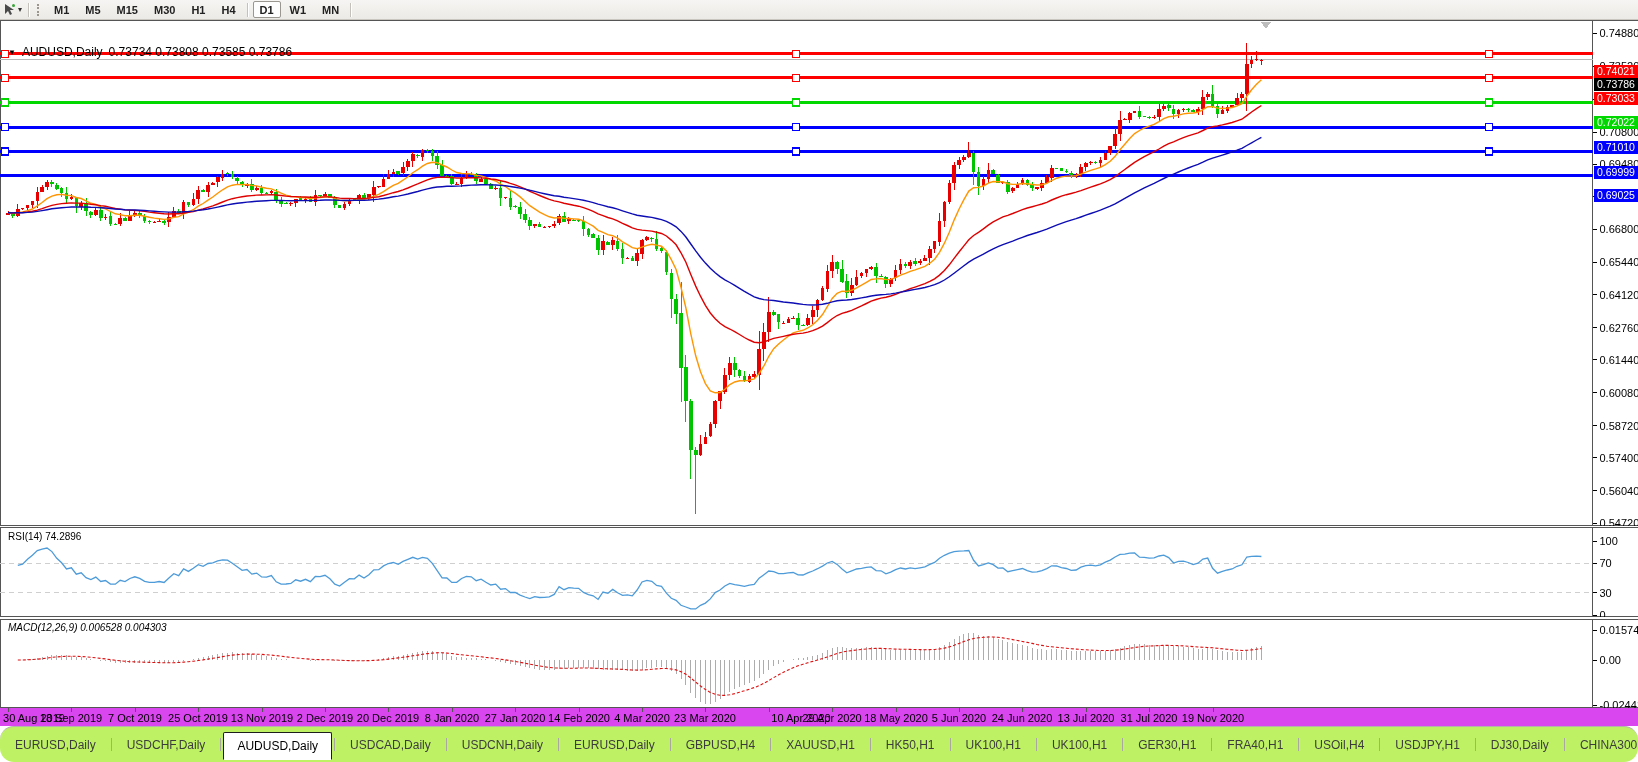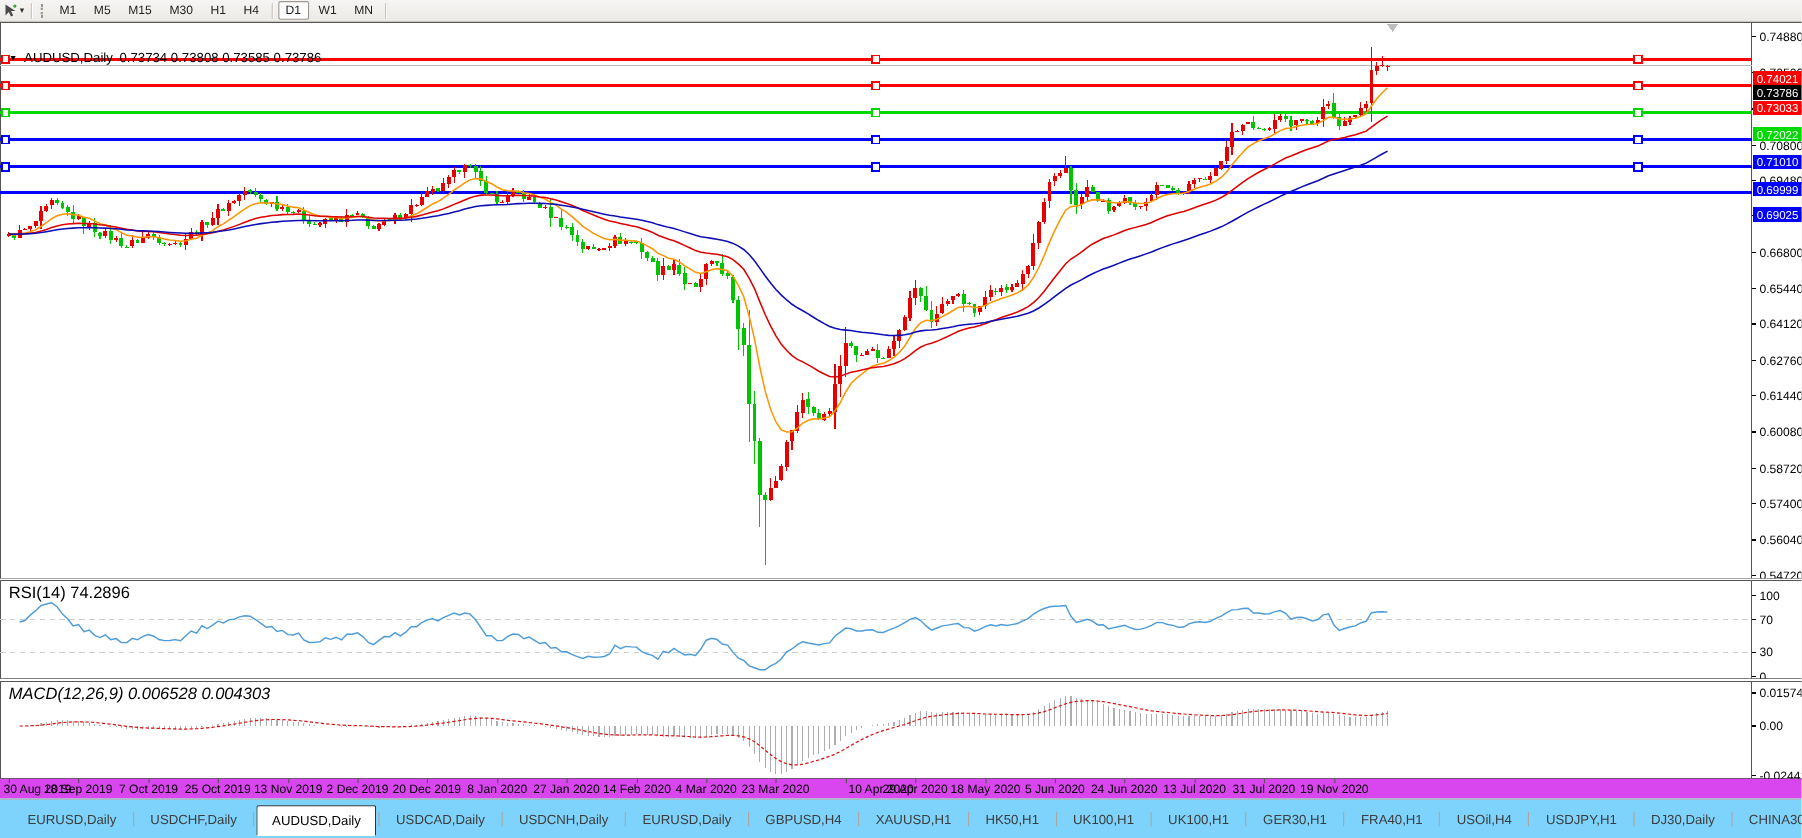--- a/index.html
+++ b/index.html
@@ -4,42 +4,42 @@
 <style>
   html,body{margin:0;padding:0;background:#e8e6e3;}
   .app{position:relative;width:1638px;height:762px;background:#ffffff;
        font-family:"Liberation Sans",sans-serif;overflow:hidden;
        -webkit-font-smoothing:none;}
   
   .toolbar{position:absolute;left:0;top:0;width:1638px;height:19px;
            background:linear-gradient(#f7f5f3,#eceae6);
            border-bottom:1px solid #c9c5bf;display:flex;align-items:center;}
   .tool-btn{height:15px;margin:0 1px;padding:0 6px;display:flex;align-items:center;
-            font-size:11px;color:#222;border:1px solid transparent;cursor:default;}
+            font-size:11px;color:#222;border:1px solid transparent;cursor:default;font-weight:bold;}
   .tool-btn.active{background:#fdfdfd;border:1px solid #9a9791;border-radius:2px;}
   .tb-sep{width:1px;height:14px;background:#c4c0ba;border-right:1px solid #ffffff;margin:0 3px;}
   .tb-grip{width:3px;height:12px;border-left:2px dotted #9b978f;margin:0 4px;}
   .icon-btn{display:flex;align-items:center;padding:0 3px;height:16px;}
   .icon-btn .caret{font-size:8px;color:#333;margin-left:2px;}
   
   .panel{position:absolute;left:0;}
   .panel svg{display:block;}
   .chart-title{position:absolute;left:8px;top:25px;font-size:12px;color:#000;
                display:flex;align-items:center;gap:6px;z-index:5;}
   .chart-title .tri{font-size:8px;color:#000;}
-  .ind-label{position:absolute;left:8px;font-size:15px;color:#000;z-index:5;}
+  .ind-label{position:absolute;left:8px;font-size:10px;color:#000;z-index:5;}
   
   .date-axis{position:absolute;left:0;top:708px;width:1638px;height:18px;background:#d946ef;}
   .date-axis .dlab{position:absolute;top:4px;transform:translateX(-50%);
                    font-size:11px;color:#000;white-space:nowrap;}
   .date-axis .dtick{position:absolute;top:0;width:1px;height:4px;background:#555;}
   
   .tabbar{position:absolute;left:0;top:726px;width:1638px;height:36px;
-          background:#7dd3fc;border-top:1px solid #b5b1ab;
-          display:flex;align-items:center;padding-left:12px;box-sizing:border-box;}
+          background:#bef264;border-top:1px solid #b5b1ab;
+          display:flex;align-items:center;padding-left:2px;box-sizing:border-box;border-radius:14px;}
   .tab{height:22px;display:flex;align-items:center;padding:0 13px;font-size:12px;
        color:#3c3c3c;white-space:nowrap;cursor:default;}
   .tab.active{background:#ffffff;border:1px solid #1d1d1d;border-bottom:1px solid #ffffff;
               color:#000;height:26px;border-radius:2px 2px 0 0;margin-bottom:-2px;z-index:2;}
   .tabsep{width:1px;height:13px;background:#aaa7a2;margin:0 2px;flex:none;}
 </style>
 </head>
 <body>
 
 <div class="app">

